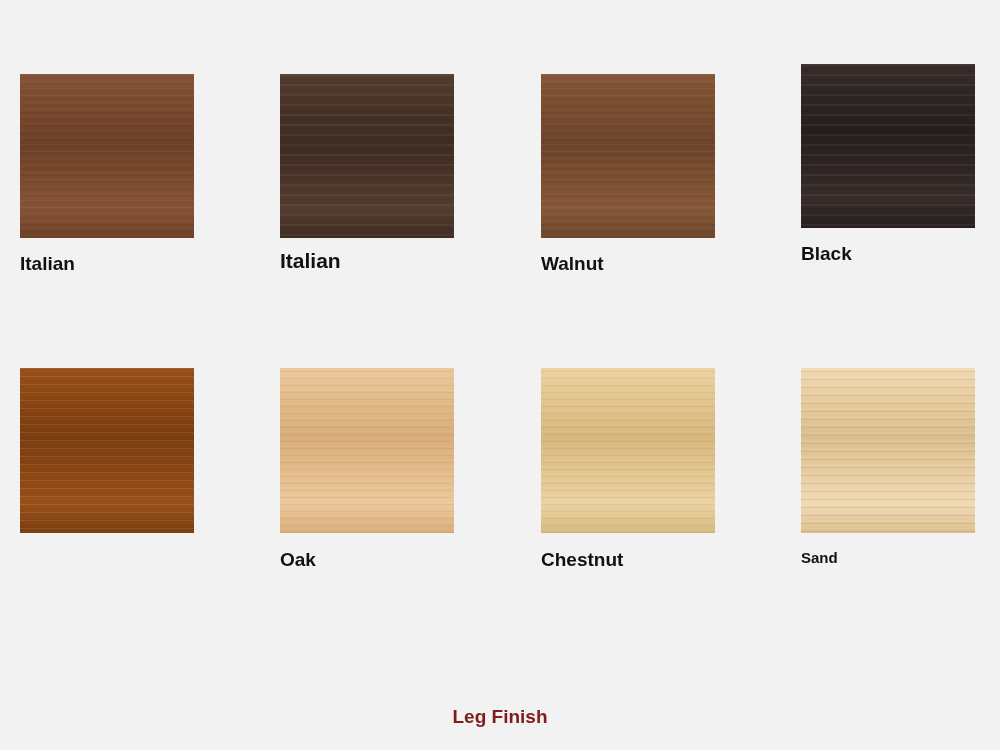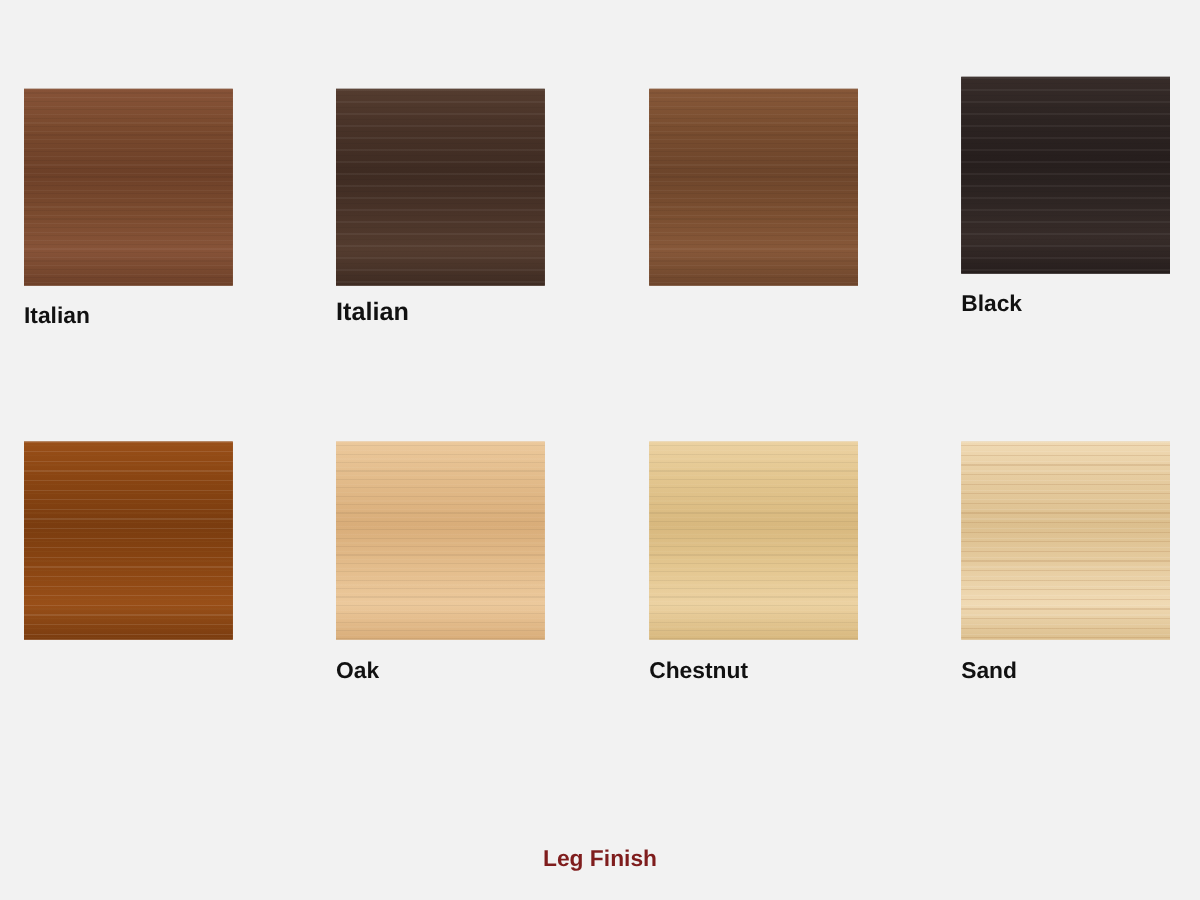--- a/index.html
+++ b/index.html
@@ -108,35 +108,36 @@
     <div class="swatch-cell" style="left: 20px; top: 74px; width: 174px; height: 205px;">
       <div class="swatch-chip" style="width: 174px; height: 164px; background-color: rgb(122, 74, 46); background-image: linear-gradient(rgb(135, 83, 56) 0%, rgb(122, 74, 46) 18%, rgb(109, 64, 40) 42%, rgb(122, 74, 46) 63%, rgb(135, 83, 56) 82%, rgb(109, 64, 40) 100%);"></div>
       <div class="swatch-label" style="top: 179px; font-size: 19px;">Italian</div>
     </div>
     <div class="swatch-cell" style="left: 280px; top: 74px; width: 174px; height: 201px;">
       <div class="swatch-chip grain-soft" style="width: 174px; height: 164px; background-color: rgb(73, 51, 40); background-image: linear-gradient(rgb(84, 60, 47) 0%, rgb(73, 51, 40) 18%, rgb(62, 43, 34) 42%, rgb(73, 51, 40) 63%, rgb(84, 60, 47) 82%, rgb(62, 43, 34) 100%);"></div>
       <div class="swatch-label" style="top: 175px; font-size: 21px;">Italian</div>
     </div>
     <div class="swatch-cell" style="left: 541px; top: 74px; width: 174px; height: 205px;">
       <div class="swatch-chip" style="width: 174px; height: 164px; background-color: rgb(122, 78, 48); background-image: linear-gradient(rgb(135, 88, 57) 0%, rgb(122, 78, 48) 18%, rgb(109, 69, 43) 42%, rgb(122, 78, 48) 63%, rgb(135, 88, 57) 82%, rgb(109, 69, 43) 100%);"></div>
+      <div class="swatch-label" style="top: 179px; font-size: 19px;">Walnut</div>
     </div>
     <div class="swatch-cell" style="left: 801px; top: 64px; width: 204px; height: 205px; padding-left: 14px;">
       <div class="swatch-chip grain-soft" style="width: 174px; height: 164px; background-color: rgb(46, 37, 35); background-image: linear-gradient(rgb(55, 44, 41) 0%, rgb(46, 37, 35) 18%, rgb(38, 30, 29) 42%, rgb(46, 37, 35) 63%, rgb(55, 44, 41) 82%, rgb(38, 30, 29) 100%);"></div>
       <div class="swatch-label" style="top: 179px; font-size: 19px;">Black</div>
     </div>
     <div class="swatch-cell" style="left: 20px; top: 368px; width: 174px; height: 205px;">
       <div class="swatch-chip grain-strong" style="width: 174px; height: 165px; background-color: rgb(138, 69, 18); background-image: linear-gradient(rgb(153, 79, 24) 0%, rgb(138, 69, 18) 18%, rgb(122, 60, 15) 42%, rgb(138, 69, 18) 63%, rgb(153, 79, 24) 82%, rgb(122, 60, 15) 100%);"></div>
     </div>
     <div class="swatch-cell" style="left: 280px; top: 368px; width: 174px; height: 207px;">
       <div class="swatch-chip" style="width: 174px; height: 165px; background-color: rgb(227, 188, 139); background-image: linear-gradient(rgb(236, 201, 156) 0%, rgb(227, 188, 139) 18%, rgb(217, 173, 121) 42%, rgb(227, 188, 139) 63%, rgb(236, 201, 156) 82%, rgb(217, 173, 121) 100%);"></div>
       <div class="swatch-label" style="top: 181px; font-size: 19px;">Oak</div>
     </div>
     <div class="swatch-cell" style="left: 541px; top: 368px; width: 174px; height: 207px;">
       <div class="swatch-chip" style="width: 174px; height: 165px; background-color: rgb(227, 198, 143); background-image: linear-gradient(rgb(236, 210, 162) 0%, rgb(227, 198, 143) 18%, rgb(216, 184, 126) 42%, rgb(227, 198, 143) 63%, rgb(236, 210, 162) 82%, rgb(216, 184, 126) 100%);"></div>
       <div class="swatch-label" style="top: 181px; font-size: 19px;">Chestnut</div>
     </div>
     <div class="swatch-cell" style="left: 801px; top: 368px; width: 174px; height: 207px;">
       <div class="swatch-chip grain-strong" style="width: 174px; height: 165px; background-color: rgb(230, 204, 160); background-image: linear-gradient(rgb(240, 218, 180) 0%, rgb(230, 204, 160) 18%, rgb(220, 191, 142) 42%, rgb(230, 204, 160) 63%, rgb(240, 218, 180) 82%, rgb(220, 191, 142) 100%);"></div>
-      <div class="swatch-label" style="top: 181px; font-size: 19px;">Sand</div>
+      <div class="swatch-label" style="top: 181px; font-size: 15px;">Sand</div>
     </div>
   </div>
 
 <div id="bottom-caption">Leg Finish</div>
 
 </body></html>

